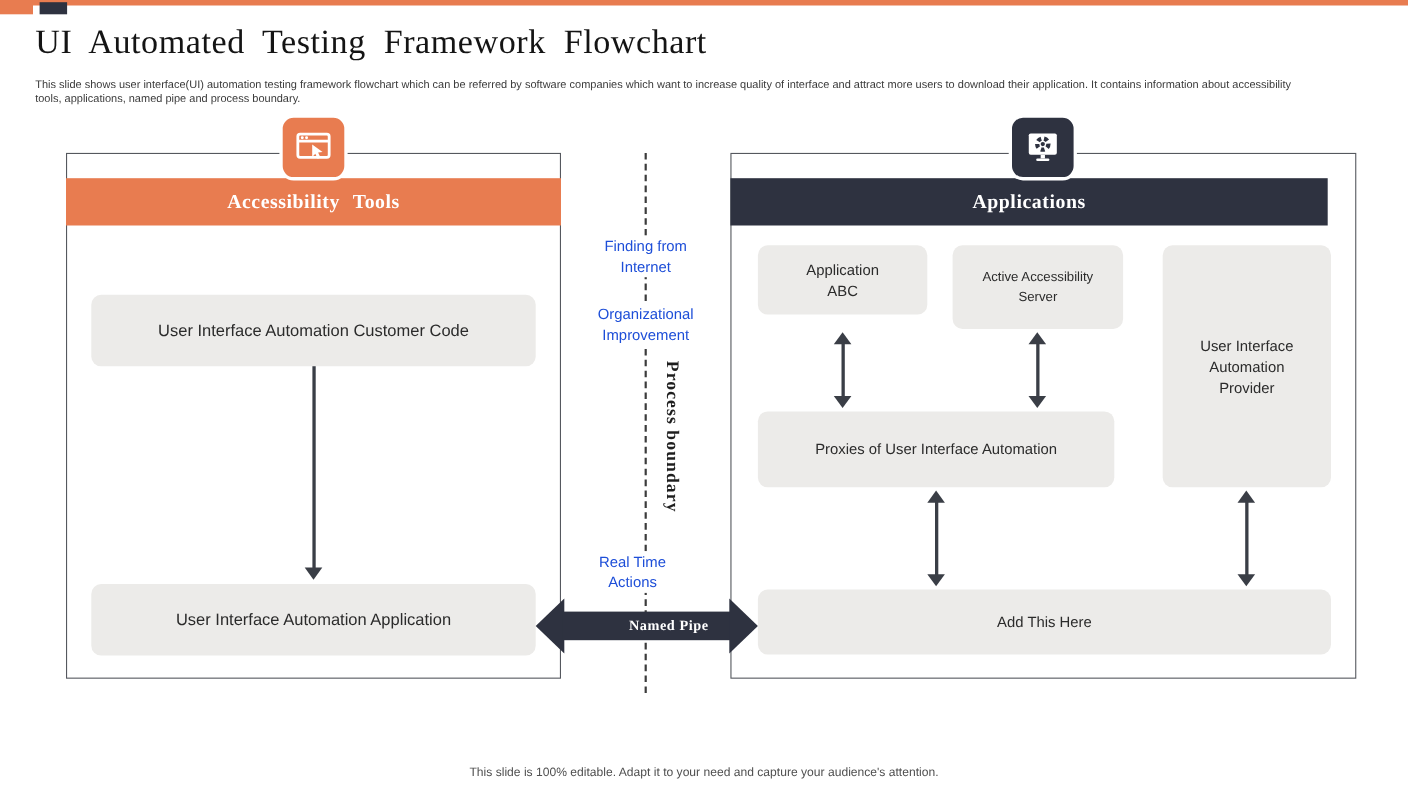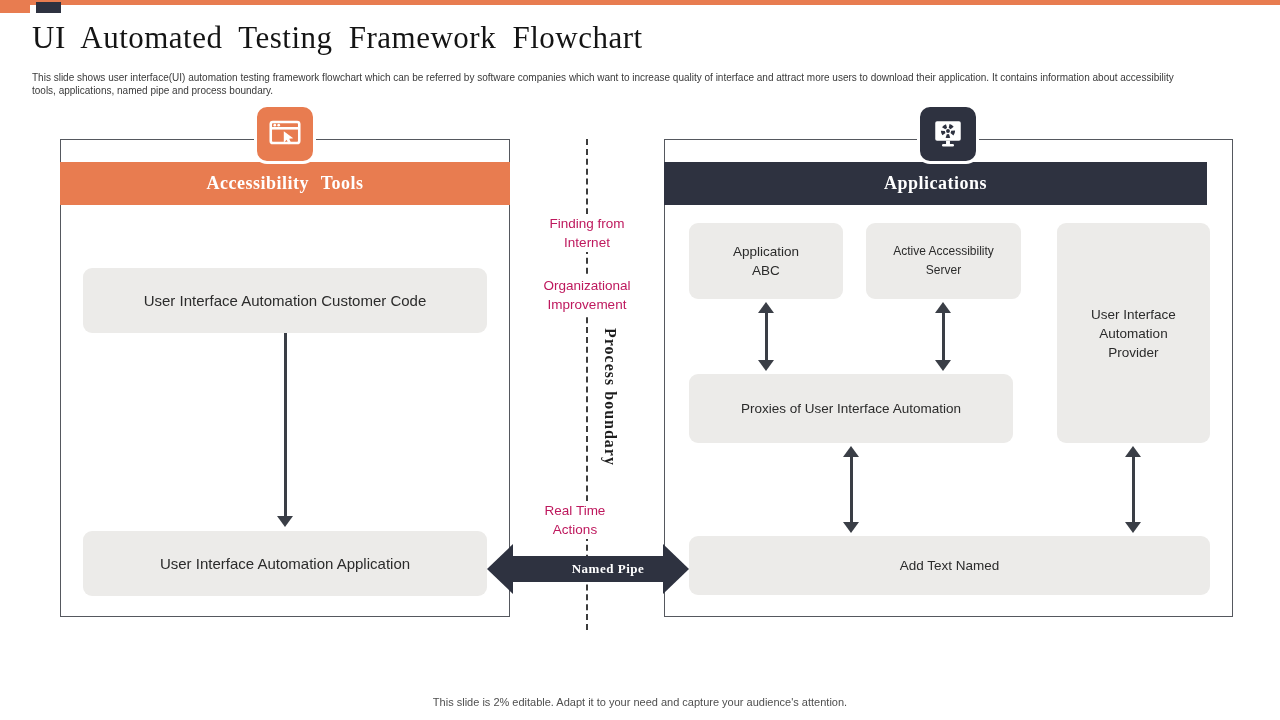--- a/index.html
+++ b/index.html
@@ -34,21 +34,21 @@
                 border:3px solid #ffffff; display:flex; align-items:center; justify-content:center; z-index:3; }
   .ib-left  { left:254px; background:#E87C50; }
   .ib-right { left:917px; background:#2E3240; }
 
   
   .node { position:absolute; background:#ECEBE9; border-radius:9px; display:flex; align-items:center;
           justify-content:center; text-align:center; color:#2b2b2b; z-index:2; }
   .pre  { white-space:pre-line; }
   .n-customer    { left:83px;   top:228px; width:404px; height:65px; font-size:15px;margin-top:40px; }
   .n-fundamental { left:83px;   top:531px; width:404px; height:65px; font-size:15px; }
-  .n-abc         { left:689px;  top:223px; width:154px; height:76px; font-size:13.5px; line-height:19px; }
+  .n-abc         { left:689px;  top:223px; width:154px; height:63px; font-size:13.5px; line-height:19px; }
   .n-server      { left:866px;  top:223px; width:155px; height:76px; font-size:12px; line-height:19px; }
   .n-provider    { left:1057px; top:223px; width:153px; height:220px; font-size:13.5px; line-height:19px; }
   .n-proxies     { left:689px;  top:374px; width:324px; height:69px; font-size:13.5px; }
   .n-addtext     { left:689px;  top:536px; width:521px; height:59px; font-size:13.5px; }
 
   
   .v-arrow { position:absolute; width:16px; z-index:1; }
   .v-arrow .shaft { position:absolute; left:6.5px; top:9px; bottom:9px; width:3px; background:#3a3e46; }
   .v-arrow .head  { position:absolute; left:0; width:0; height:0;
                     border-left:8px solid transparent; border-right:8px solid transparent; }
@@ -56,21 +56,21 @@
   .v-arrow .head.bottom { bottom:0; border-top:11px solid #3a3e46; }
   .a-left     { left:277px;  top:297px; height:230px; }
   .a-abc      { left:758px;  top:302px; height:69px; }
   .a-server   { left:935px;  top:302px; height:69px; }
   .a-proxies  { left:843px;  top:446px; height:87px; }
   .a-provider { left:1125px; top:446px; height:87px; }
 
   
   .dashed-line { position:absolute; left:586px; top:139px; height:491px; width:0;
                  border-left:2px dashed #3c3c3c; z-index:0; }
-  .mid-label { position:absolute; text-align:center; font-size:13.5px; line-height:19px; color:#be185d;
+  .mid-label { position:absolute; text-align:center; font-size:13.5px; line-height:19px; color:#1d4ed8;
                background:#ffffff; z-index:1; }
   .ml-finding { left:527px; top:214px; width:120px; }
   .ml-org     { left:523px; top:276px; width:128px; }
   .ml-real    { left:528px; top:501px; width:94px;  }
   .process-boundary { position:absolute; left:601px; top:328px; height:168px;
                       writing-mode:vertical-rl; text-orientation:mixed;
                       font-family:"Liberation Serif", serif; font-weight:bold; font-size:16px;
                       letter-spacing:1px; color:#1e1e1e; z-index:1; }
 
   
@@ -144,21 +144,21 @@
   </div>
 
   <div class="node n-abc pre">Application
 ABC</div>
   <div class="node n-server pre">Active Accessibility
 Server</div>
   <div class="node n-provider pre">User Interface
 Automation
 Provider</div>
   <div class="node n-proxies">Proxies of User Interface Automation</div>
-  <div class="node n-addtext">Add Text Named</div>
+  <div class="node n-addtext">Add This Here</div>
 
   <div class="v-arrow a-abc">
     <div class="head top"></div>
     <div class="shaft"></div>
     <div class="head bottom"></div>
   </div>
   <div class="v-arrow a-server">
     <div class="head top"></div>
     <div class="shaft"></div>
     <div class="head bottom"></div>
@@ -167,15 +167,15 @@
     <div class="head top"></div>
     <div class="shaft"></div>
     <div class="head bottom"></div>
   </div>
   <div class="v-arrow a-provider">
     <div class="head top"></div>
     <div class="shaft"></div>
     <div class="head bottom"></div>
   </div>
 
-  <div class="footer">This slide is 2% editable. Adapt it to your need and capture your audience's attention.</div>
+  <div class="footer">This slide is 100% editable. Adapt it to your need and capture your audience's attention.</div>
 
 </div>
 
 </body></html>

